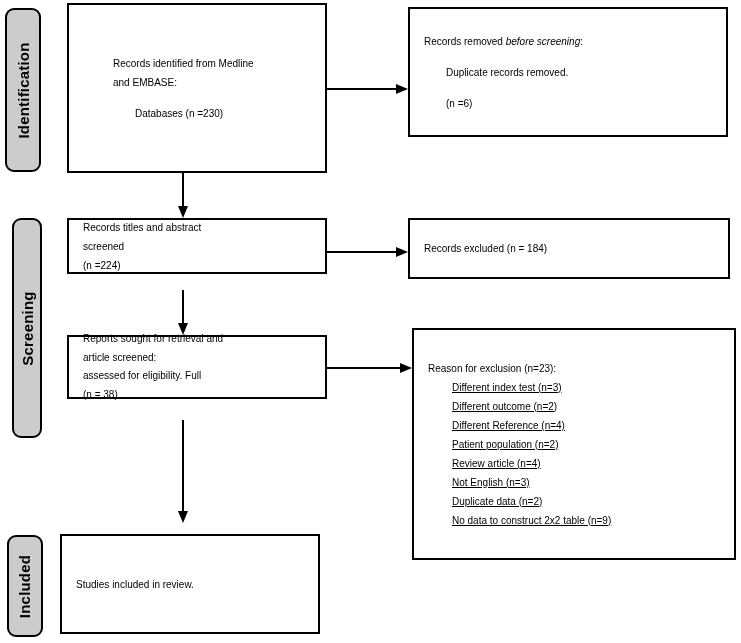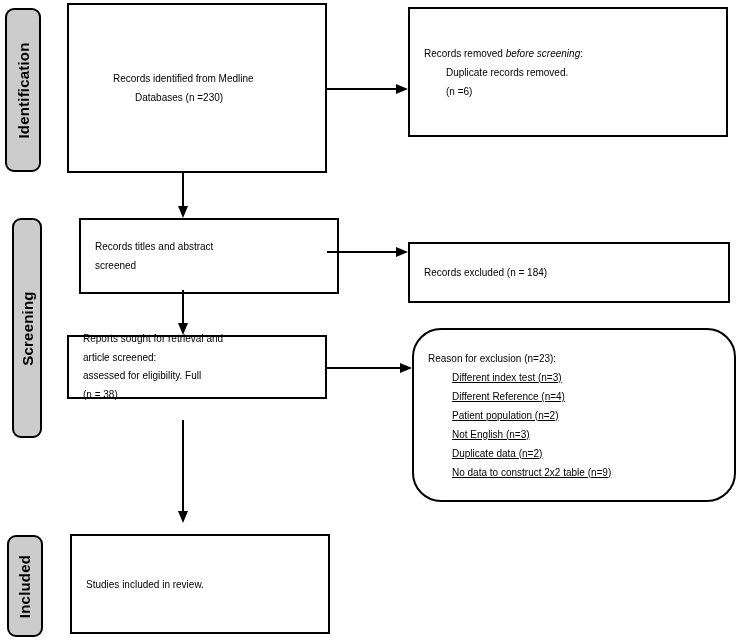--- a/index.html
+++ b/index.html
@@ -41,21 +41,21 @@
     border: 2px solid #000000;
     box-sizing: border-box;
     display: flex;
     flex-direction: column;
     justify-content: center;
     padding: 6px 8px 6px 14px;
     font-size: 10px;
     line-height: 19px;
     color: #000000;
   }
-  .box .indent { padding-left: 22px; }
+  .box .indent { padding-left: 22px; margin-top: 12px; }
   .box .indent2 { padding-left: 24px; text-decoration: underline; }
   
   .hline {
     position: absolute;
     height: 2px;
     background: #000000;
   }
   .vline {
     position: absolute;
     width: 2px;
@@ -86,56 +86,60 @@
   </div>
   <div class="stage" style="left:12px; top:218px; width:30px; height:220px;">
     <span>Screening</span>
   </div>
   <div class="stage" style="left:7px; top:535px; width:36px; height:102px;">
     <span>Included</span>
   </div>
 
   <div class="box" style="left:67px; top:3px; width:260px; height:170px;padding-left:44px;">
     <div>Records identified from Medline</div>
+    <div>and EMBASE:</div>
     <div class="indent">Databases (n =230)</div>
   </div>
 
-  <div class="box" style="left:79px; top:218px; width:260px; height:76px;">
+  <div class="box" style="left:67px; top:218px; width:260px; height:56px;">
     <div>Records titles and abstract</div>
     <div>screened</div>
+    <div>(n =224)</div>
   </div>
 
   <div class="box" style="left:67px; top:335px; width:260px; height:64px; line-height:18.5px;">
     <div>Reports sought for retrieval and</div>
     <div>article screened:</div>
     <div>assessed for eligibility. Full</div>
     <div>(n = 38)</div>
   </div>
 
-  <div class="box" style="left:70px; top:534px; width:260px; height:100px;">
+  <div class="box" style="left:60px; top:534px; width:260px; height:100px;">
     <div>Studies included in review.</div>
   </div>
 
   <div class="box" style="left:408px; top:7px; width:320px; height:130px;">
     <div>
       <span>Records removed </span><i>before screening</i><span>:</span>
     </div>
     <div class="indent">Duplicate records removed.</div>
     <div class="indent">(n =6)</div>
   </div>
 
-  <div class="box" style="left:408px; top:218px; width:322px; height:61px;margin-top:24px;">
+  <div class="box" style="left:408px; top:218px; width:322px; height:61px;">
     <div>Records excluded (n = 184)</div>
   </div>
 
-  <div class="box" style="left:412px; top:328px; width:324px; height:174px;border-radius:29px;">
+  <div class="box" style="left:412px; top:328px; width:324px; height:232px;">
     <div>Reason for exclusion (n=23):</div>
     <div class="indent2">Different index test (n=3)</div>
+    <div class="indent2">Different outcome (n=2)</div>
     <div class="indent2">Different Reference (n=4)</div>
     <div class="indent2">Patient population (n=2)</div>
+    <div class="indent2">Review article (n=4)</div>
     <div class="indent2">Not English (n=3)</div>
     <div class="indent2">Duplicate data (n=2)</div>
     <div class="indent2">No data to construct 2x2 table (n=9)</div>
   </div>
 
   <div class="hline" style="left:327px; top:88px; width:69px;"></div>
   <div class="head-right" style="left:396px; top:84px;"></div>
 
   <div class="hline" style="left:327px; top:251px; width:69px;"></div>
   <div class="head-right" style="left:396px; top:247px;"></div>

